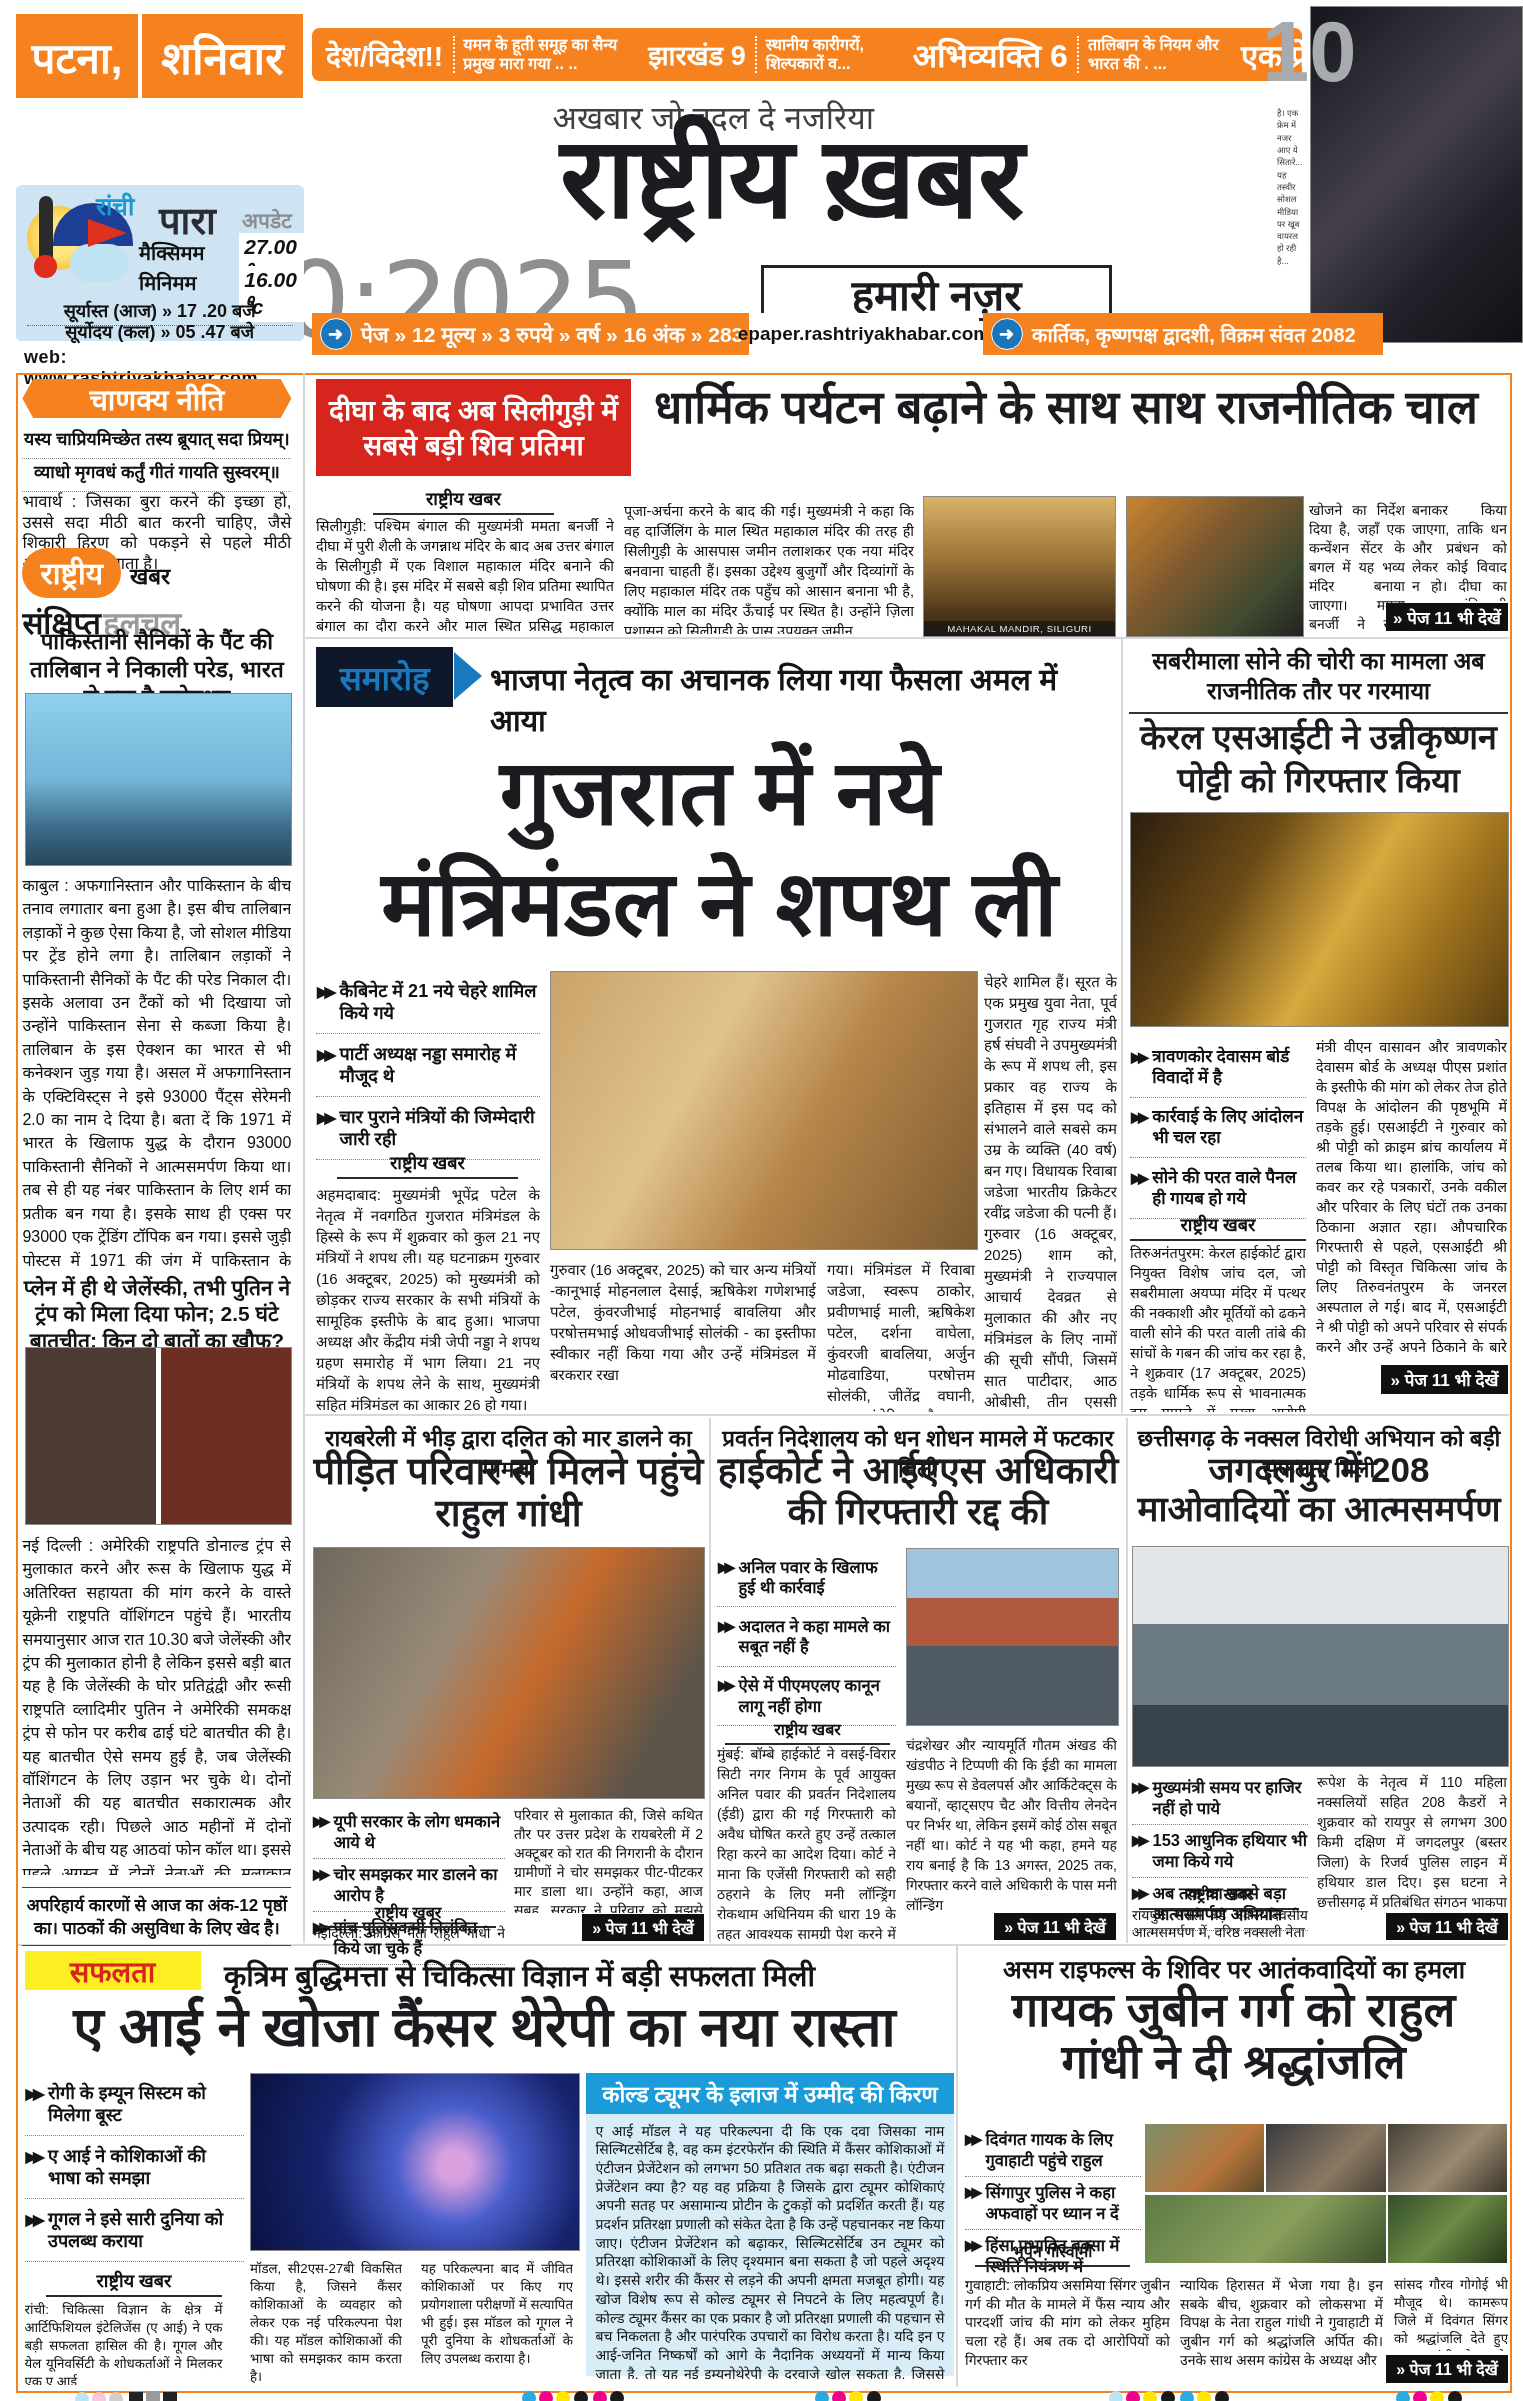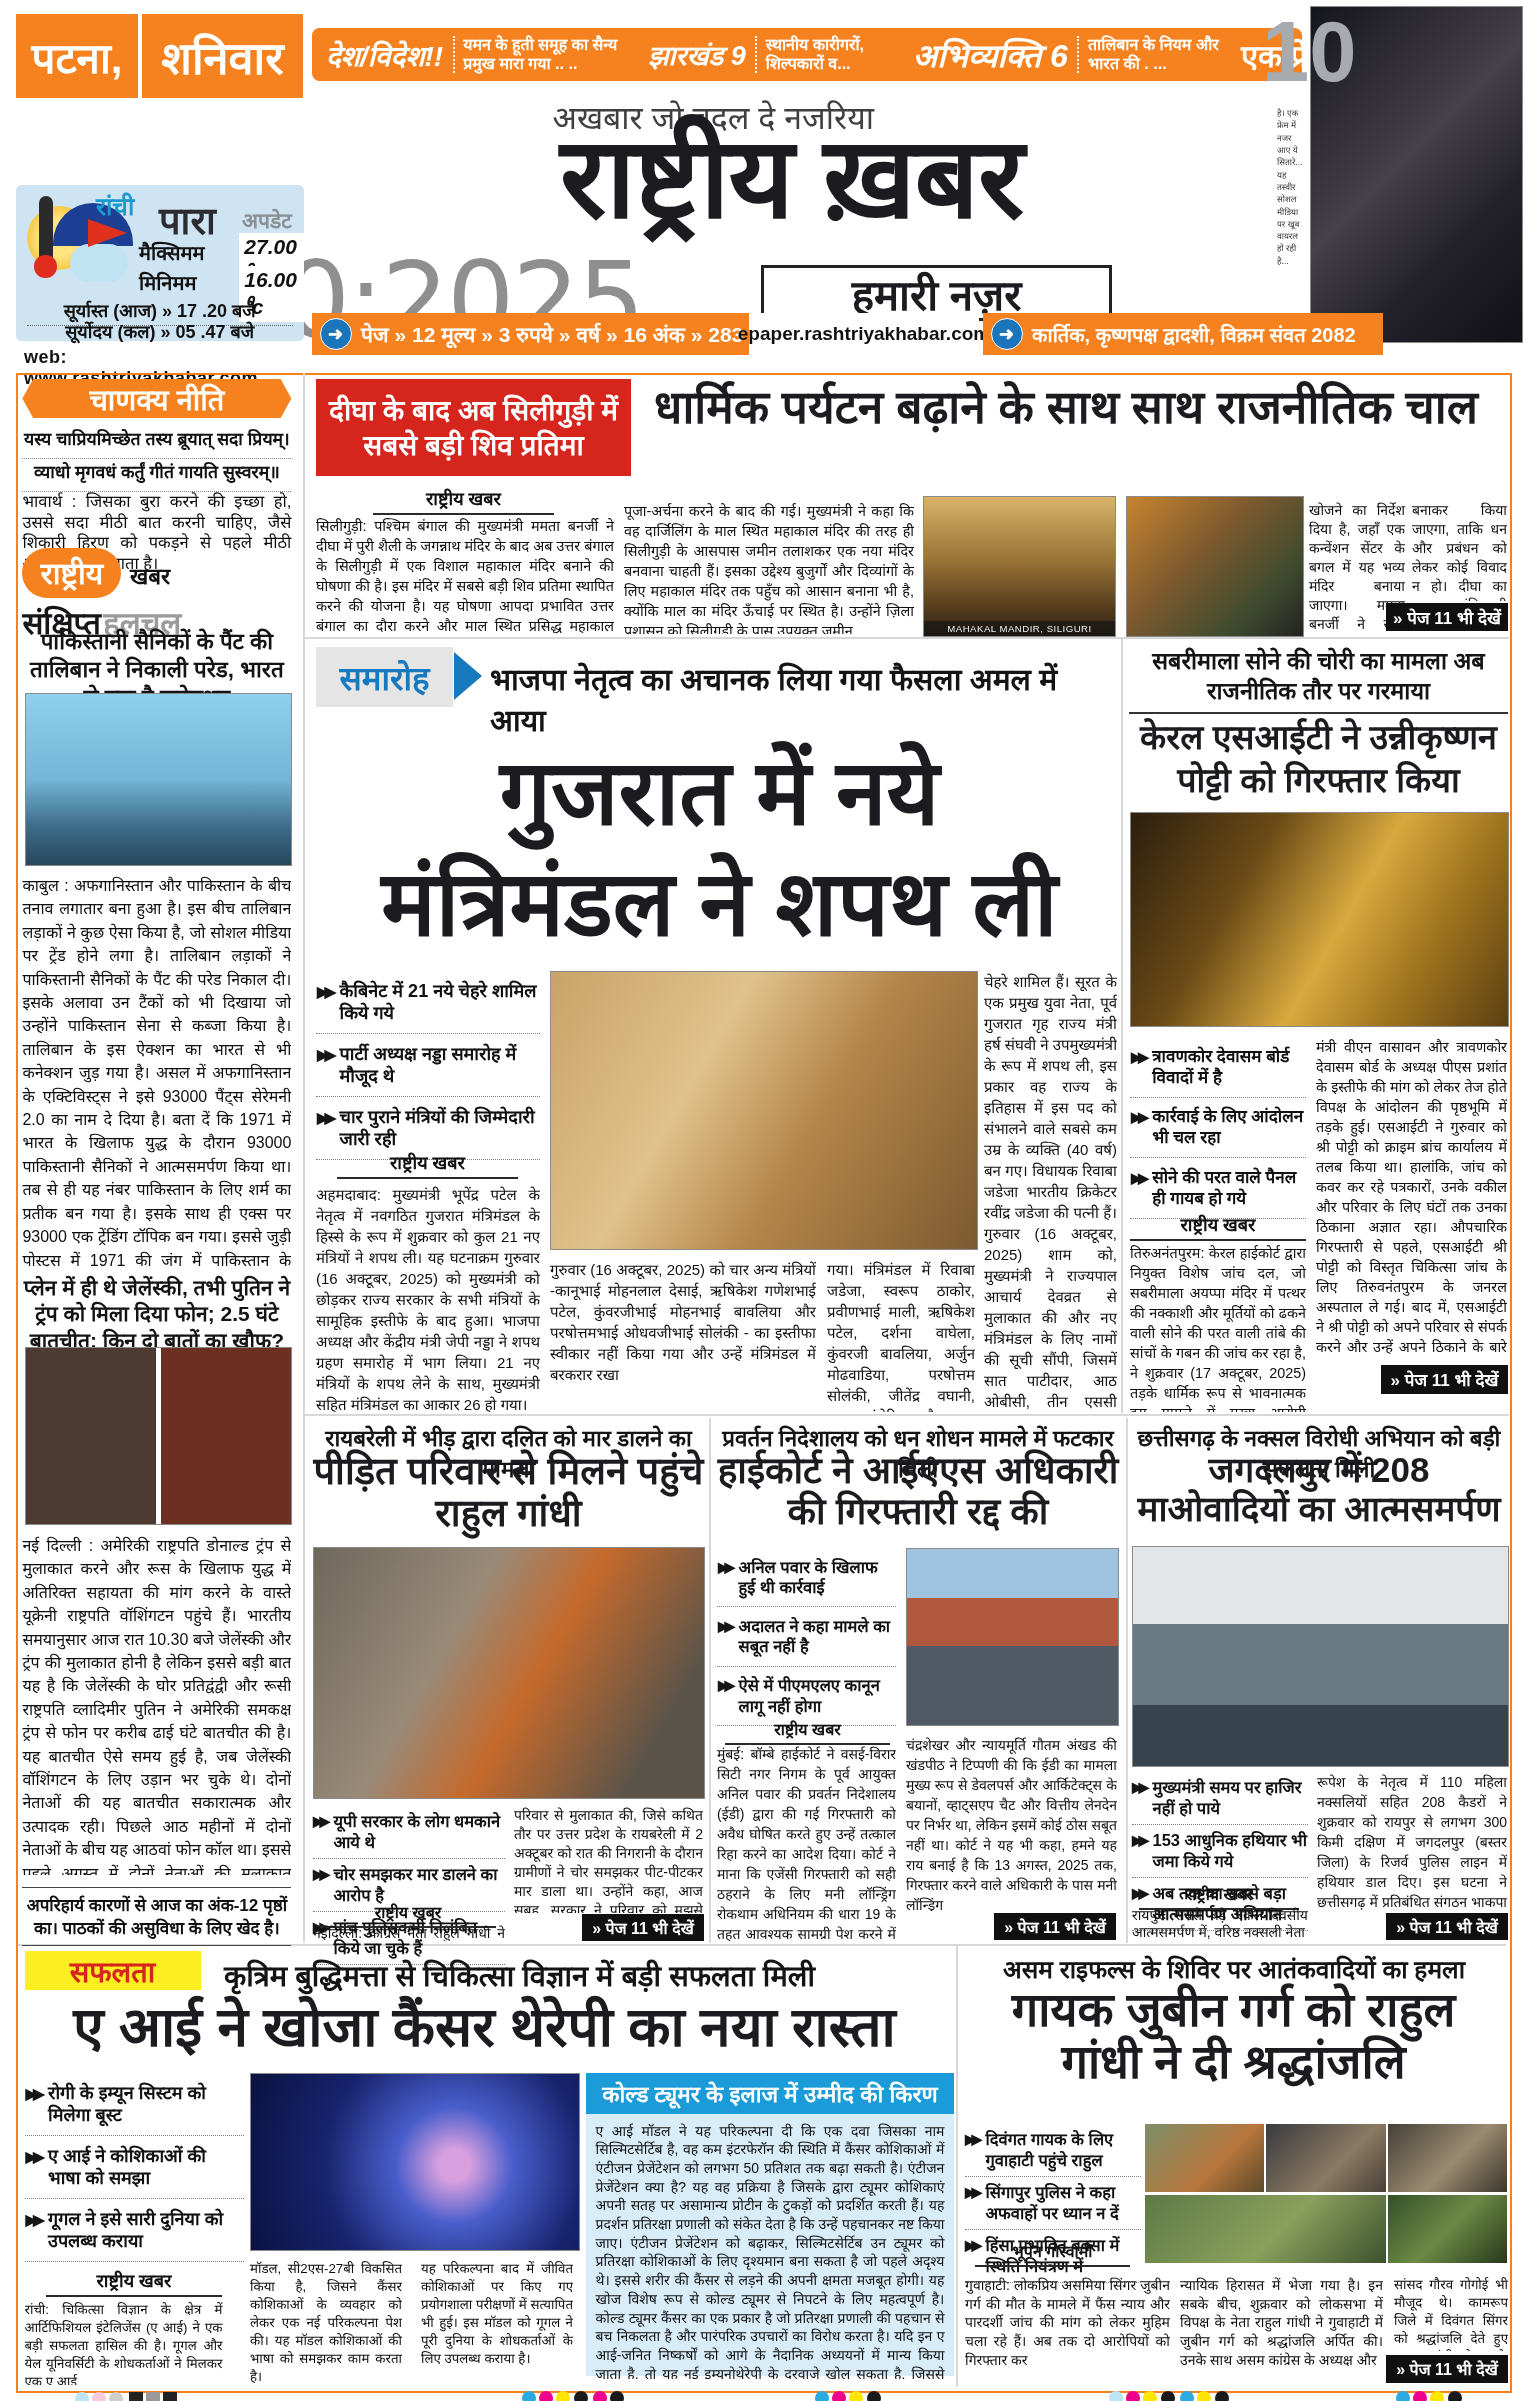--- a/index.html
+++ b/index.html
@@ -16,21 +16,21 @@
   .by{font-weight:700;text-align:center;border-bottom:2.1px solid #2a2a2a;padding:3.2px 0;font-size:18px;}
   .bullets .b{display:flex;gap:7.5px;align-items:flex-start;font-weight:700;
               border-bottom:1.6px dotted #808080;padding:8.5px 1.1px;font-size:18px;line-height:1.25;}
   .b .ic{flex:0 0 auto;color:#151515;letter-spacing:-4.3px;font-size:0.85em;padding-top:2.1px;}
   .sp{background:#101010;color:#fff;font-weight:700;display:flex;align-items:center;
       justify-content:center;font-size:19px;}
   .redbox{background:#D6251D;color:#fff;font-weight:700;text-align:center;}
   .rule-v{position:absolute;width:1.6px;background:#d8d8d8;}
   .rule-h{position:absolute;height:1.6px;background:#d8d8d8;}
   .ribbon-item{display:flex;align-items:center;gap:9.6px;height:100%;}
-  .rib-label{font-weight:700;font-style:italic;color:#fff;white-space:nowrap;}
+  .rib-label{font-weight:700;color:#fff;white-space:nowrap;}
   .rib-note{color:#fff;font-weight:700;font-size:16px;line-height:1.15;
             border-left:2.1px dotted #fff;padding-left:8.5px;white-space:pre-line;}
   .circ{width:30px;height:30px;border-radius:50%;background:#1b75bb;color:#fff;display:flex;
         align-items:center;justify-content:center;font-weight:700;font-size:18px;border:1.6px solid #fff;}
   .dotrow span{display:inline-block;width:14px;height:14px;border-radius:50%;margin-right:3.2px;}
   .sq{border-radius:0 !important;}
   .caption{position:absolute;left:0;right:0;bottom:0;background:rgba(20,20,20,.65);color:#eee;
            text-align:center;font-size:9.6px;padding:2.1px 0;letter-spacing:0.5px;}
 </style>
 </head>
@@ -149,21 +149,21 @@
   <div class="o body clip" style="left:316px;top:516px;width:298px;height:118px;font-size:14.4px;line-height:20px;">सिलीगुड़ी: पश्चिम बंगाल की मुख्यमंत्री ममता बनर्जी ने दीघा में पुरी शैली के जगन्नाथ मंदिर के बाद अब उत्तर बंगाल के सिलीगुड़ी में एक विशाल महाकाल मंदिर बनाने की घोषणा की है। इस मंदिर में सबसे बड़ी शिव प्रतिमा स्थापित करने की योजना है। यह घोषणा आपदा प्रभावित उत्तर बंगाल का दौरा करने और माल स्थित प्रसिद्ध महाकाल मंदिर में</div>
   <div class="o body clip" style="left:624px;top:501px;width:290px;height:133px;font-size:14.4px;line-height:20px;">पूजा-अर्चना करने के बाद की गई। मुख्यमंत्री ने कहा कि वह दार्जिलिंग के माल स्थित महाकाल मंदिर की तरह ही सिलीगुड़ी के आसपास जमीन तलाशकर एक नया मंदिर बनवाना चाहती हैं। इसका उद्देश्य बुजुर्गों और दिव्यांगों के लिए महाकाल मंदिर तक पहुँच को आसान बनाना भी है, क्योंकि माल का मंदिर ऊँचाई पर स्थित है। उन्होंने ज़िला प्रशासन को सिलीगुड़ी के पास उपयुक्त जमीन</div>
   <div class="photo" style="left:923px;top:496px;width:191px;height:139px;background:linear-gradient(180deg,#d9b269 0%,#9a7336 45%,#543c1c 80%,#2c2012 100%);">
     <div class="caption">MAHAKAL MANDIR, SILIGURI</div>
   </div>
   <div class="photo" style="left:1126px;top:496px;width:176px;height:139px;background:linear-gradient(135deg,#c8842e 0%,#7e5a2e 40%,#3f4a2e 75%,#222 100%);"></div>
   <div class="o body clip" style="left:1309px;top:501px;width:96px;height:133px;font-size:14px;line-height:19px;">खोजने का निर्देश दिया है, जहाँ एक कन्वेंशन सेंटर के बगल में यह भव्य मंदिर बनाया जाएगा। ममता बनर्जी ने स्पष्ट किया कि मंदिर का निर्माण दीघा के जगन्नाथ धाम की तर्ज पर एक ट्रस्ट</div>
   <div class="o body clip" style="left:1412px;top:501px;width:95px;height:100px;font-size:14px;line-height:19px;">बनाकर किया जाएगा, ताकि धन और प्रबंधन को लेकर कोई विवाद न हो। दीघा का जगन्नाथ मंदिर भी एक ट्रस्ट के अधीन है और इसका प्रबंधन इस्कॉन द्वारा किया जाता है। उन्होंने कहा कि हम इसे सबके साथ मिलकर करेंगे। यह पहल आगामी विधानसभा चुनावों से कुछ ही महीने पहले सामने आई है। सत्तारूढ़ तृणमूल कांग्रेस के</div>
   <div class="o sp" style="left:1386px;top:603px;width:122px;height:28px;font-size:17px;">» पेज 11 भी देखें</div>
 
-  <div class="o" style="left:316px;top:647px;width:137px;height:60px;background:#e5e5e5;display:flex;align-items:center;justify-content:center;">
+  <div class="o" style="left:316px;top:647px;width:137px;height:60px;background:#0f172a;display:flex;align-items:center;justify-content:center;">
     <span style="font-weight:700;font-size:33px;color:#1779BE;">समारोह</span>
   </div>
   <div class="o" style="left:454px;top:652px;width:0;height:0;border-top:24.5px solid transparent;border-bottom:24.5px solid transparent;border-left:28px solid #1779BE;"></div>
   <div class="o kick" style="left:490px;top:658px;width:629px;font-size:30px;text-align:left;">भाजपा नेतृत्व का अचानक लिया गया फैसला अमल में आया</div>
   <div class="o hl" style="left:352px;top:737px;width:735px;font-size:91px;line-height:1.22;">
     <div>गुजरात में नये</div>
     <div>मंत्रिमंडल ने शपथ ली</div>
   </div>
   <div class="o bullets" style="left:316px;top:971px;width:224px;">
     <div class="b">

